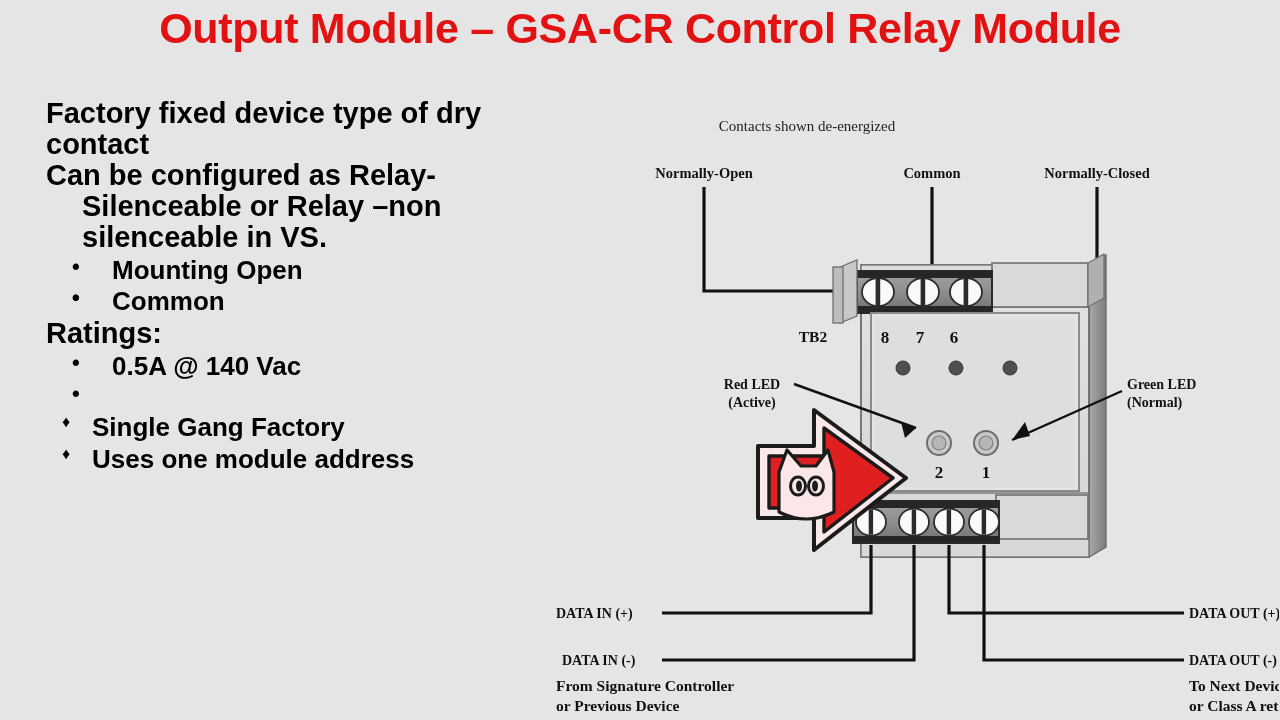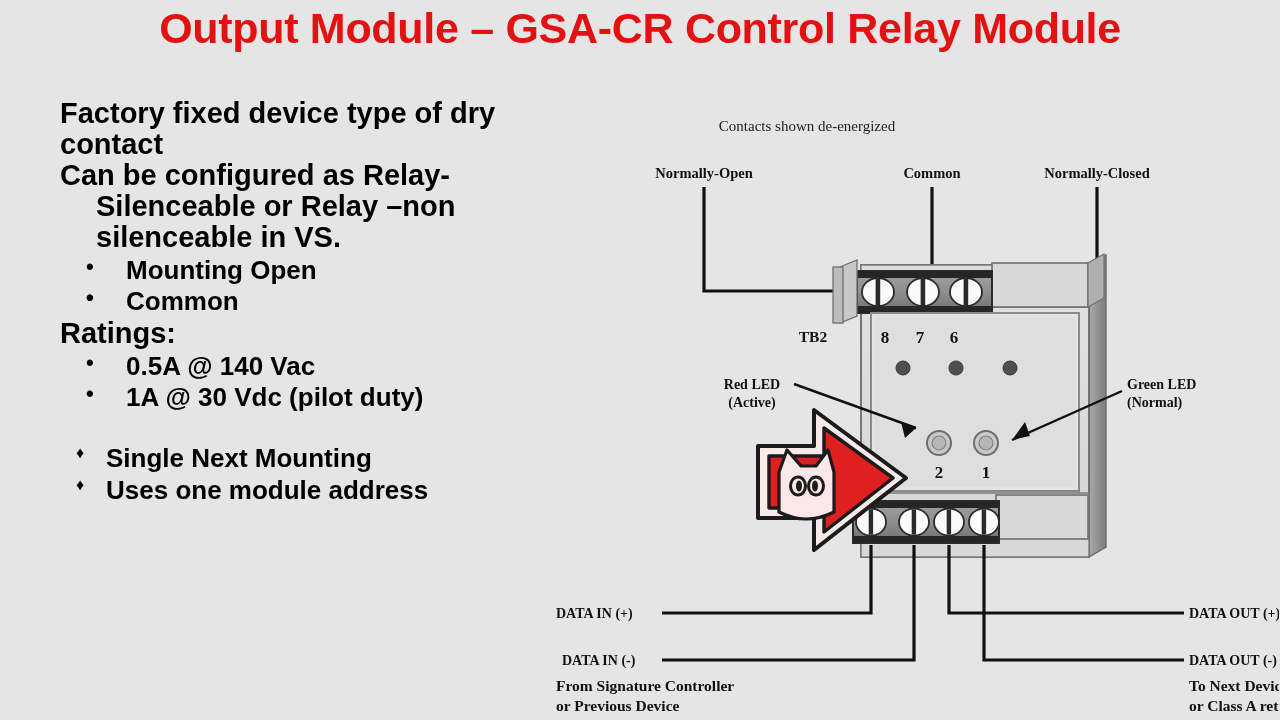--- a/index.html
+++ b/index.html
@@ -15,21 +15,21 @@
     position:absolute;left:50px;top:4px;width:1180px;
     text-align:center;
     font-family:"Liberation Sans", sans-serif;
     font-weight:bold;font-size:43px;letter-spacing:-0.3px;
     color:#e21212;
     white-space:nowrap;
   }
 
   
   #leftcol{
-    position:absolute;left:60px;top:98px;width:520px;
+    position:absolute;left:46px;top:98px;width:520px;
     font-family:"Liberation Sans", sans-serif;
     color:#000;
   }
   .lvl1{
     font-size:29px;font-weight:bold;line-height:1.06;
     margin:0 0 1px 0;
   }
   .lvl1.hang{ padding-left:36px; text-indent:-36px; }
   .lvl2{
     font-size:26px;font-weight:bold;line-height:1.08;
@@ -84,28 +84,27 @@
     </div>
 
     <div class="lvl1">Ratings:</div>
 
     <div class="lvl2">
       <span class="bul">•</span>
       <span>0.5A @ 140 Vac</span>
     </div>
     <div class="lvl2">
       <span class="bul">•</span>
-      <span>1A @ 30 Vdc (pilot duty)</span>
     </div>
 
     <div class="gap"></div>
 
     <div class="lvl3">
       <span class="dia">♦</span>
-      <span>Single Next Mounting</span>
+      <span>Single Gang Factory</span>
     </div>
     <div class="lvl3">
       <span class="dia">♦</span>
       <span>Uses one module address</span>
     </div>
   </div>
 
   <div id="diagram">
     <svg width="735" height="625" viewBox="0 0 735 625" xmlns="http://www.w3.org/2000/svg">
       <defs>

